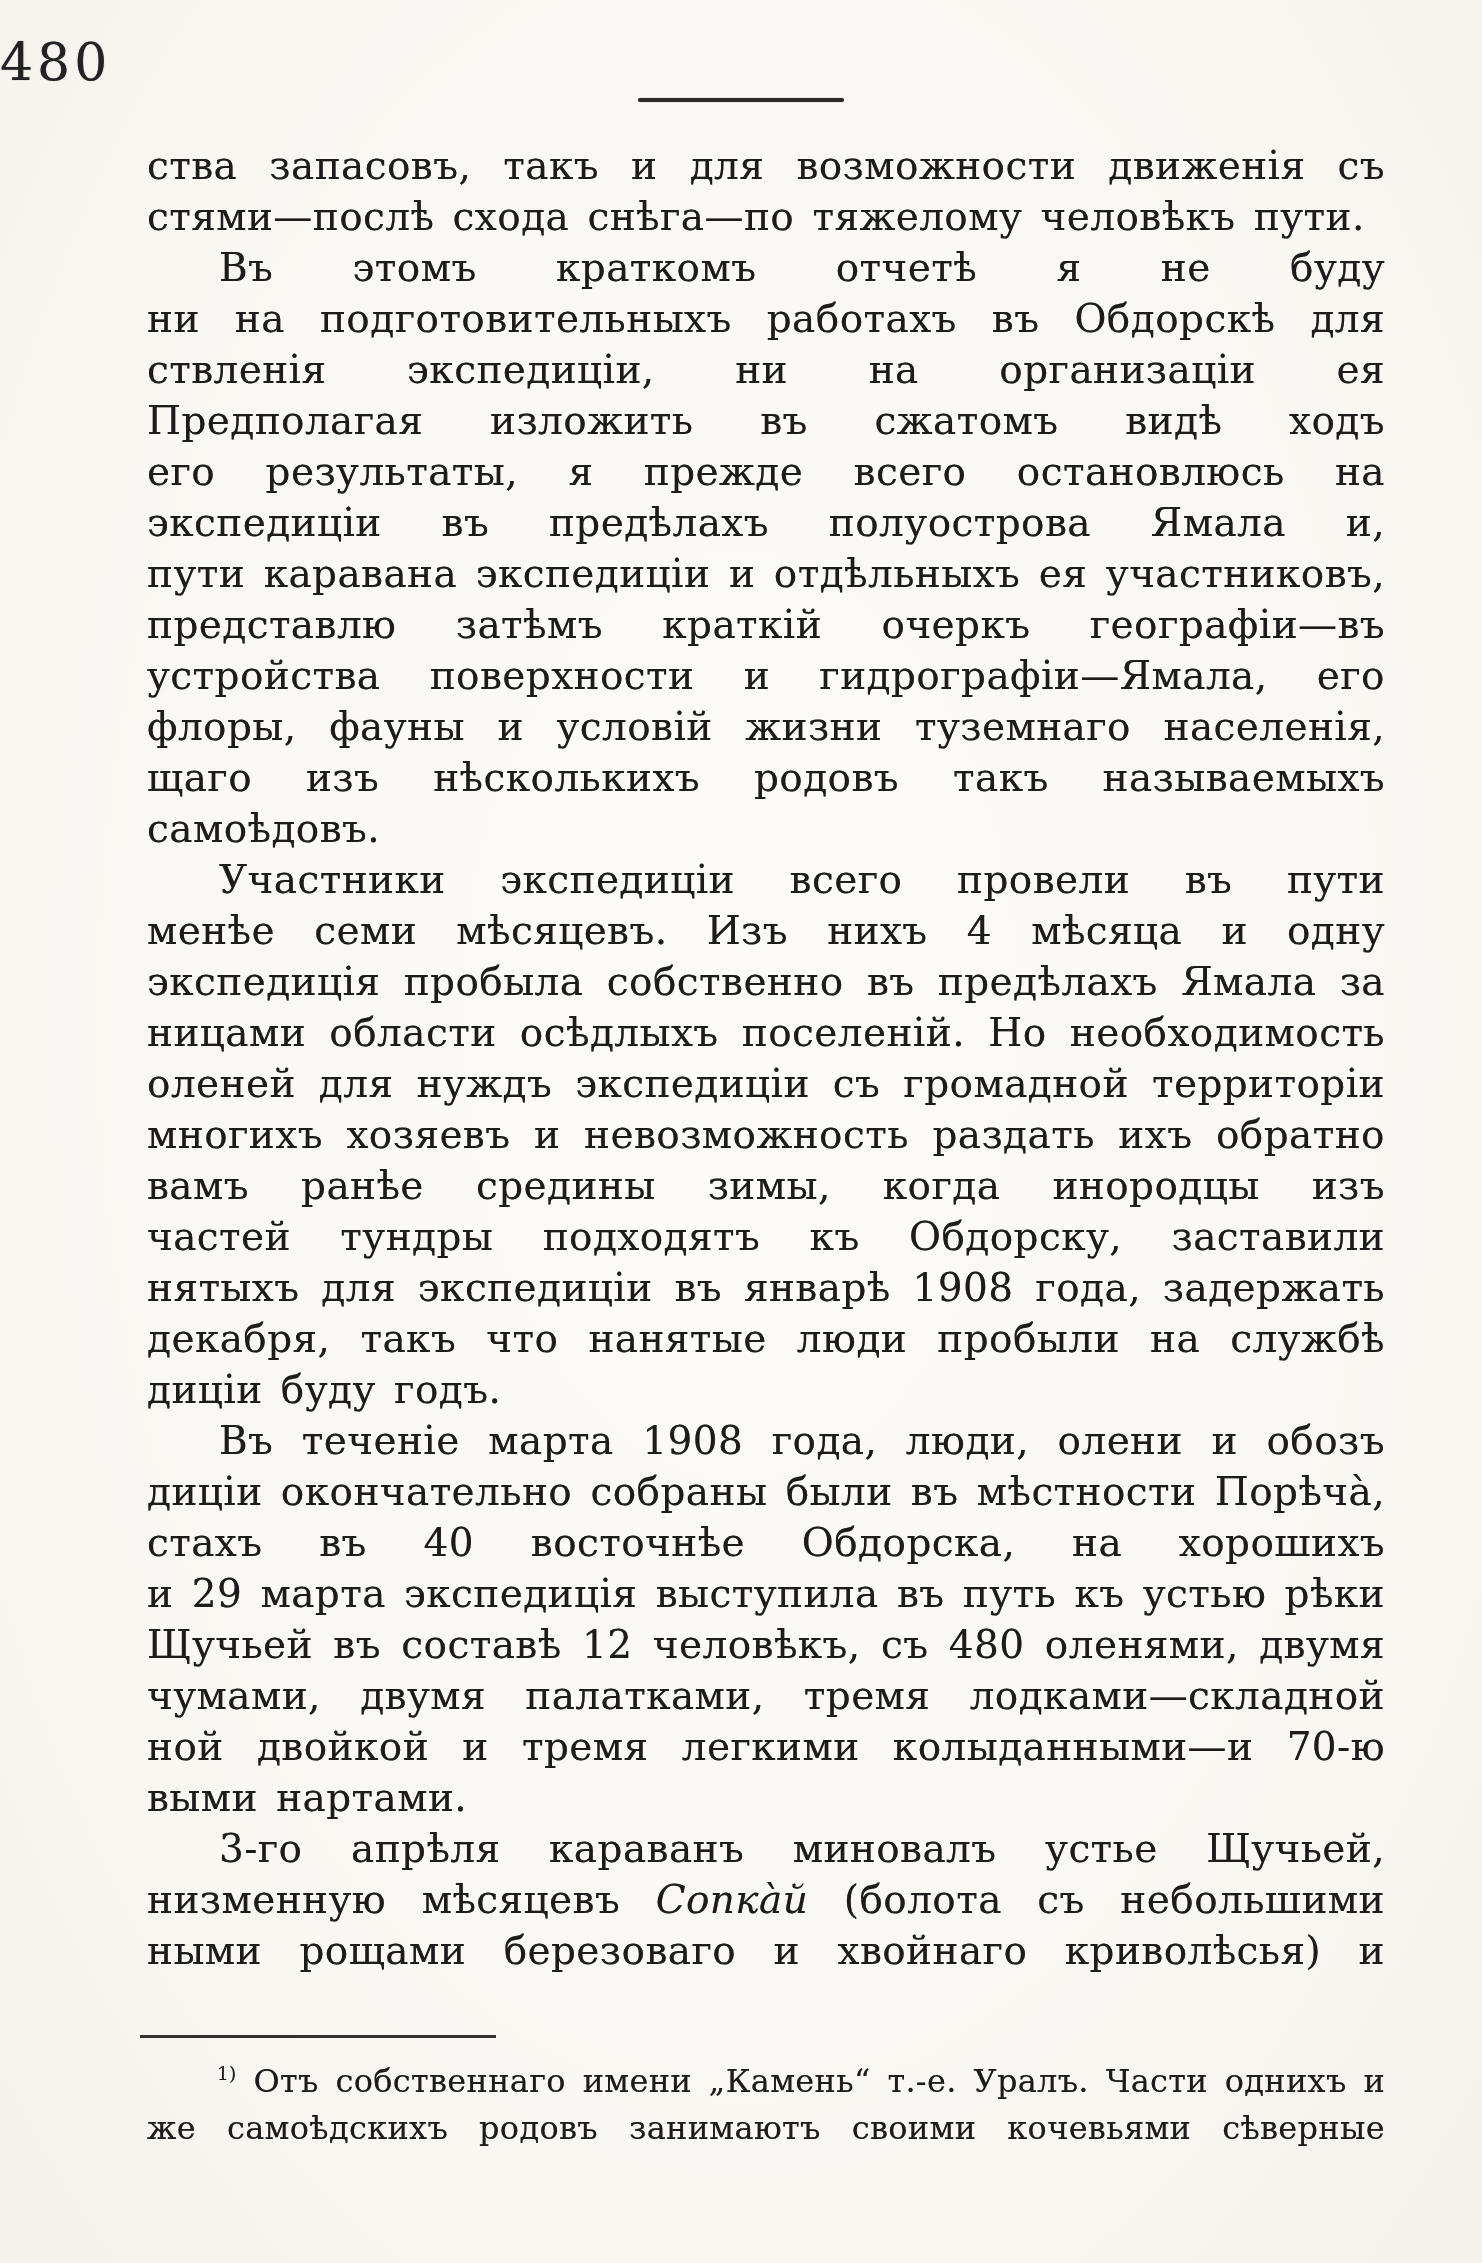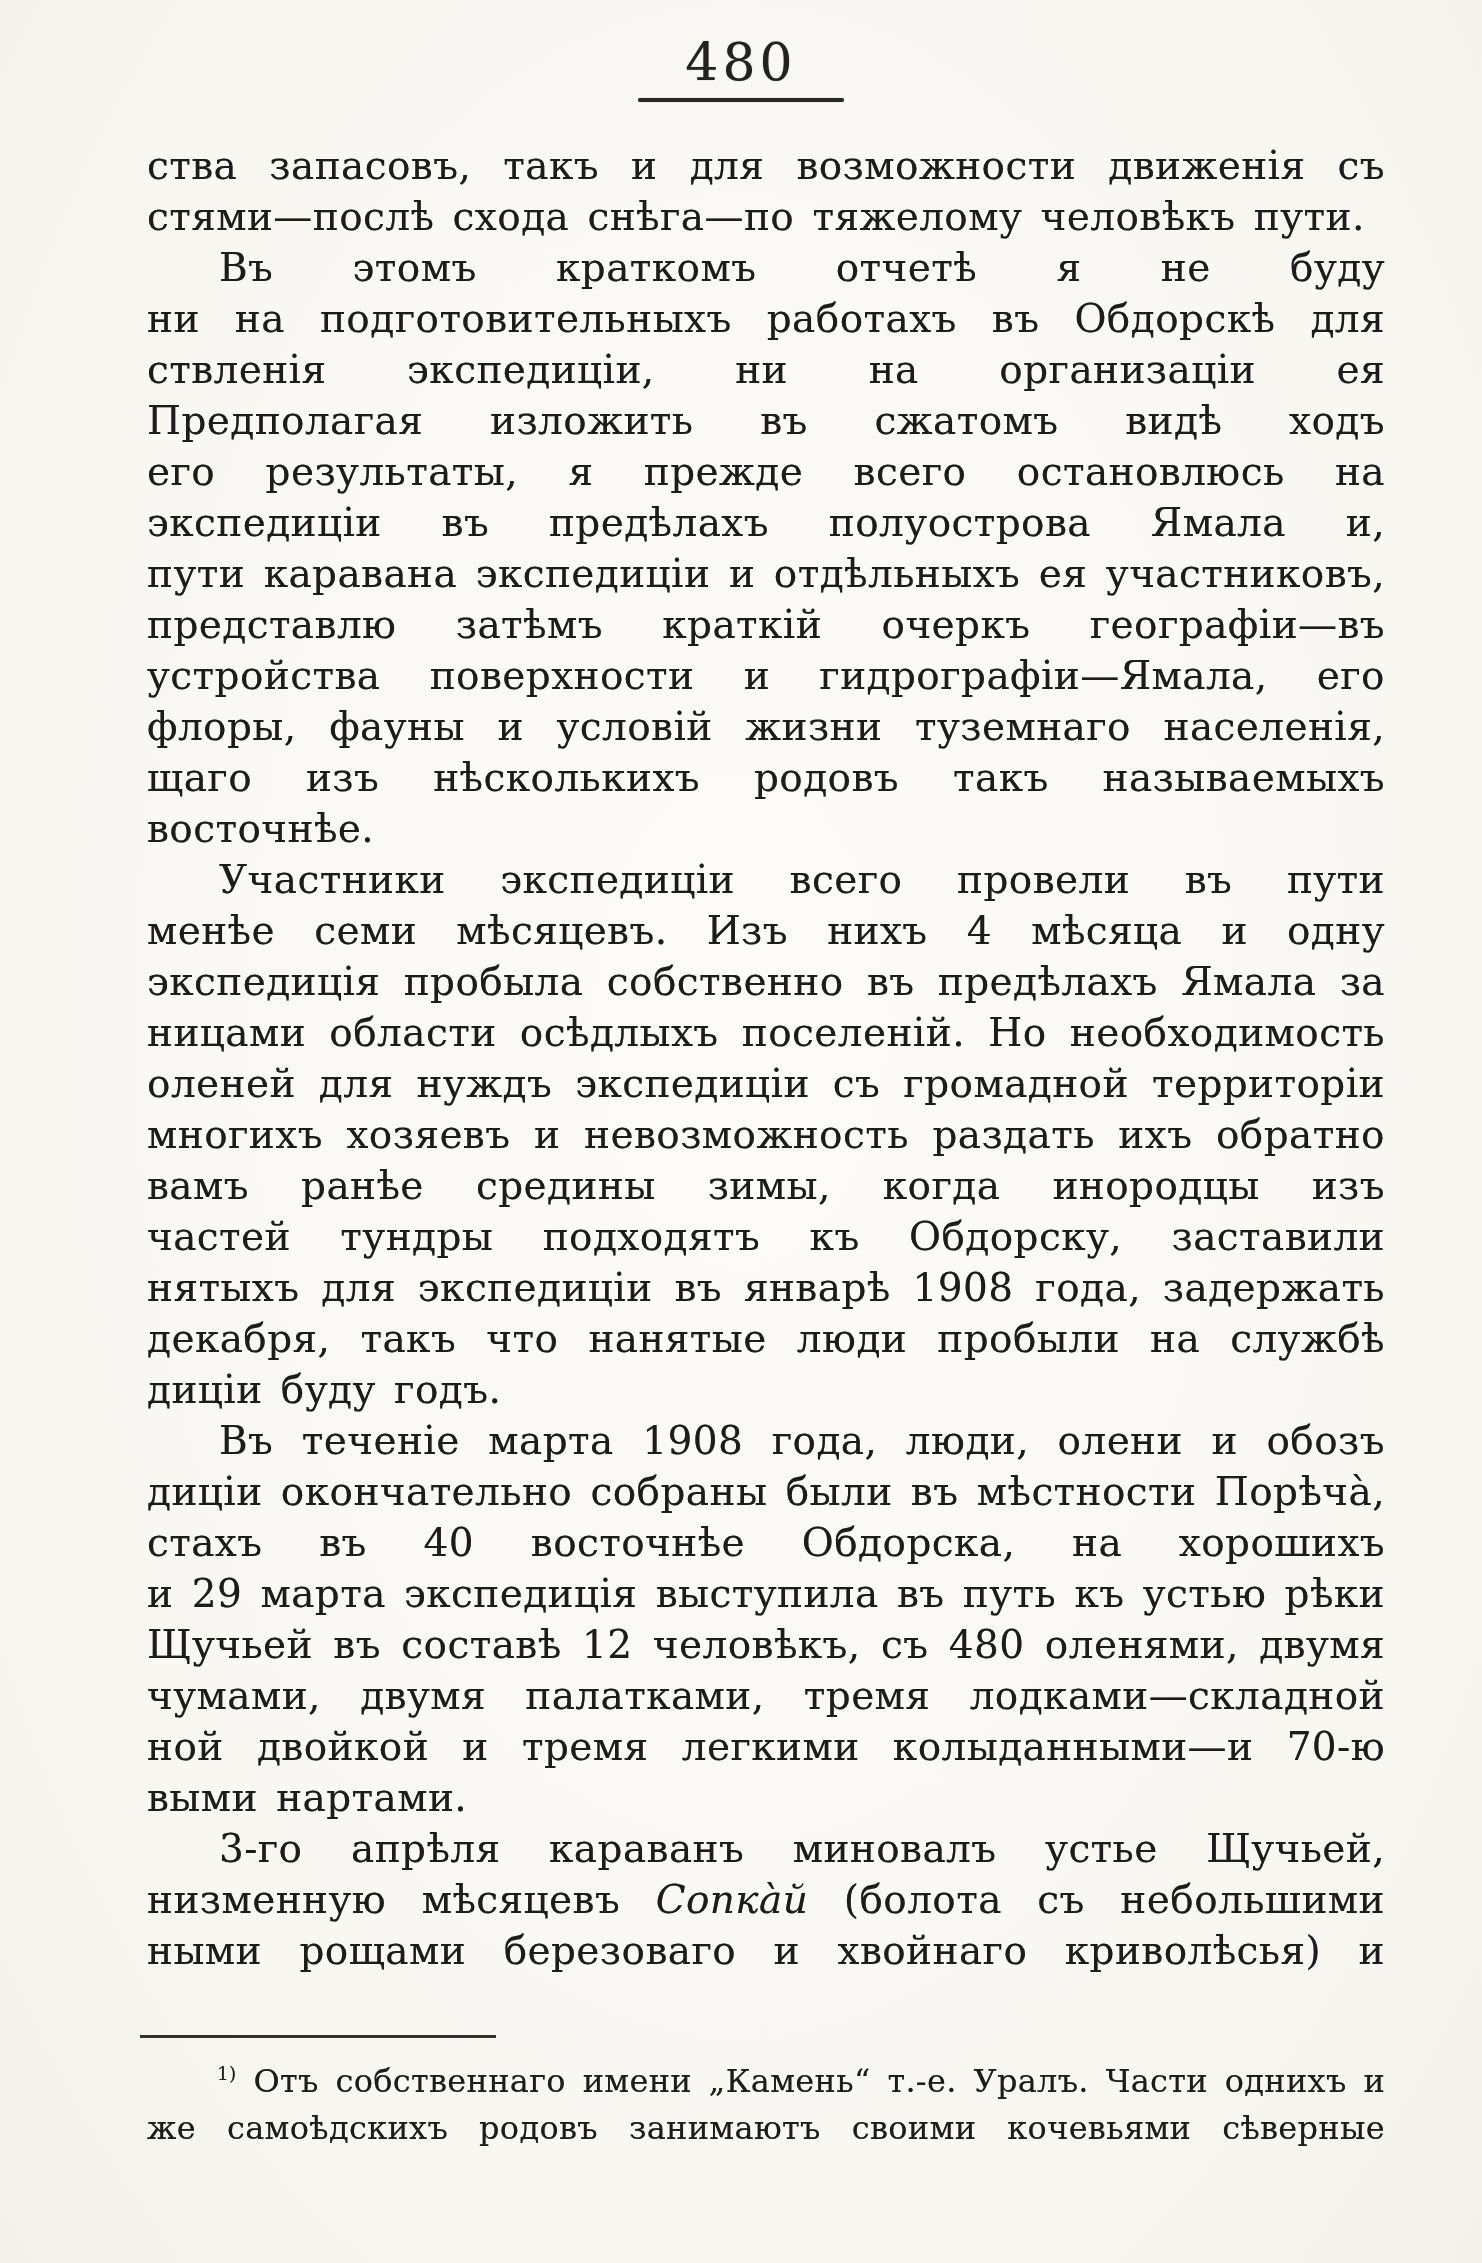--- a/index.html
+++ b/index.html
@@ -5,21 +5,21 @@
   html,body{margin:0;padding:0;}
   body{
     width:1482px;height:2263px;position:relative;overflow:hidden;
     background-color:#faf9f5;
     background-image:radial-gradient(ellipse at 50% 45%, #fcfbf8 0%, #f8f7f2 70%, #f2f1ec 100%);
     font-family:"DejaVu Serif", serif;
     color:#1d1c1a;
   }
   .page{position:absolute;inset:0;}
   
-  .hdr{position:absolute;top:34px;left:0;width:100%;text-align:center;}
+  .hdr{position:absolute;top:34px;left:0;width:100%;text-align:left;}
   .pagenum{
     font-size:52px;line-height:56px;letter-spacing:4px;color:#222;
     text-shadow:0 0 1px rgba(20,20,20,.45);
   }
   .pagenum-rule{
     margin:8px auto 0 auto;width:206px;height:4px;background:#2b2a28;border-radius:2px;
     box-shadow:0 0 1px rgba(0,0,0,.5);
   }
   
   .bodytext{
@@ -69,21 +69,21 @@
       <div class="ln j">ни на подготовительныхъ работахъ въ Обдорскѣ для осуще-</div>
       <div class="ln j">ствленія экспедиціи, ни на организаціи ея передвиженія.</div>
       <div class="ln j">Предполагая изложить въ сжатомъ видѣ ходъ путешествія и</div>
       <div class="ln j">его результаты, я прежде всего остановлюсь на маршрутѣ</div>
       <div class="ln j">экспедиціи въ предѣлахъ полуострова Ямала и, прослѣдивъ</div>
       <div class="ln j">пути каравана экспедиціи и отдѣльныхъ ея участниковъ,</div>
       <div class="ln j">представлю затѣмъ краткій очеркъ географіи—въ частности</div>
       <div class="ln j">устройства поверхности и гидрографіи—Ямала, его климата,</div>
       <div class="ln j">флоры, фауны и условій жизни туземнаго населенія, состоя-</div>
       <div class="ln j"><span>щаго изъ нѣсколькихъ родовъ такъ называемыхъ</span>  </div>
-      <div class="ln">восточнѣе.</div>
+      <div class="ln">самоѣдовъ.</div>
     </section>
 
     <section>
       <div class="ln j ind">Участники экспедиціи всего провели въ пути нѣсколько</div>
       <div class="ln j">менѣе семи мѣсяцевъ. Изъ нихъ 4 мѣсяца и одну недѣлю</div>
       <div class="ln j">экспедиція пробыла собственно въ предѣлахъ Ямала за гра-</div>
       <div class="ln j">ницами области осѣдлыхъ поселеній. Но необходимость сбора</div>
       <div class="ln j">оленей для нуждъ экспедиціи съ громадной территоріи отъ</div>
       <div class="ln j">многихъ хозяевъ и невозможность раздать ихъ обратно хозяе-</div>
       <div class="ln j">вамъ ранѣе средины зимы, когда инородцы изъ отдаленныхъ</div>

